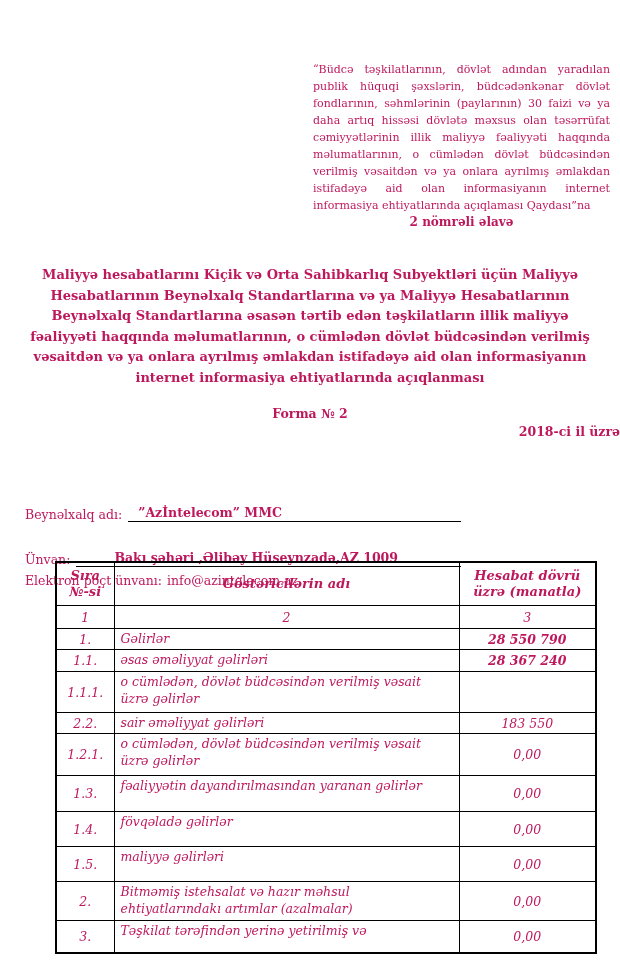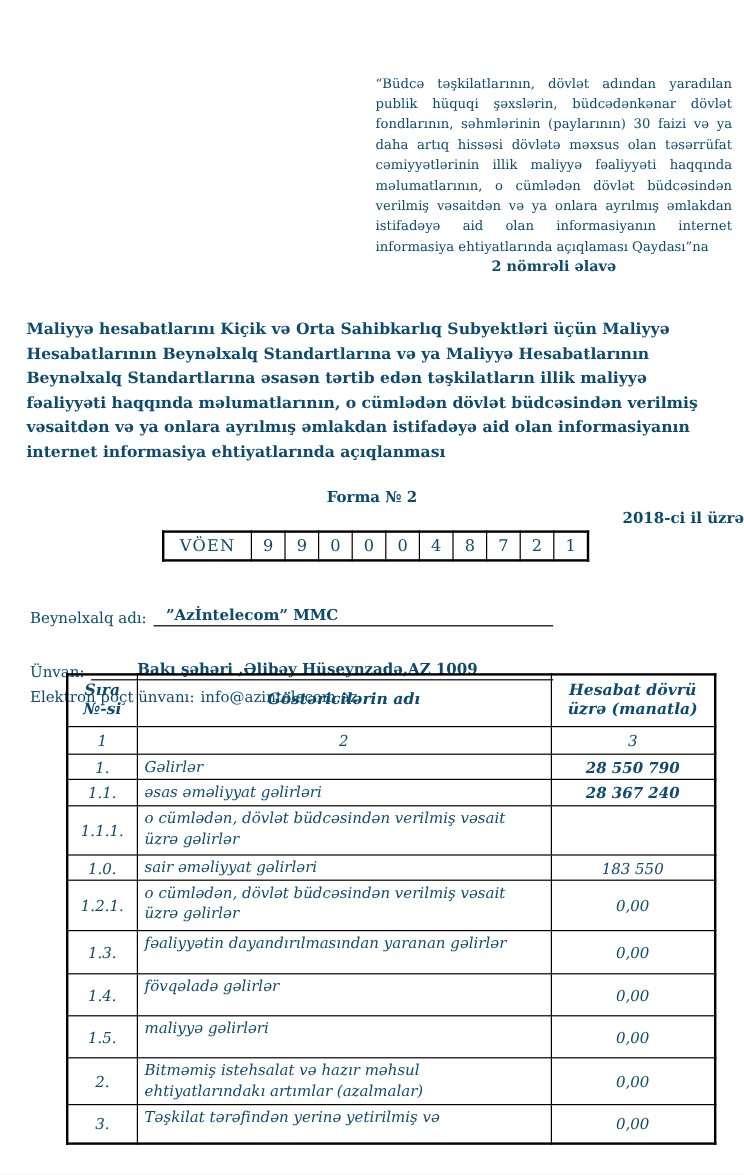--- a/index.html
+++ b/index.html
@@ -2,38 +2,38 @@
 <html lang="az"><head>
 <meta charset="utf-8">
 <style>
   html,body{margin:0;padding:0;background:#e8e8e8;}
   #page{
     position:relative;
     width:620px;height:979px;
     margin:0 auto;
     background:#ffffff;
     font-family:"DejaVu Serif","Liberation Serif",serif;
-    color:#0c4a6e;
+    color:#be185d;
     overflow:hidden;
   }
 
   
   #quote{
     position:absolute;left:313px;top:61px;width:297px;
     font-size:11px;line-height:17px;text-align:justify;
   }
   #attachment{
     position:absolute;left:313px;top:215px;width:297px;
     font-size:12px;font-weight:bold;text-align:center;
   }
 
   
   #title{
     position:absolute;left:22px;top:265px;width:576px;
-    font-size:13px;font-weight:bold;line-height:20.5px;
+    font-size:13px;font-weight:bold;text-align:center;line-height:20.5px;
   }
 
   
   #form-no{
     position:absolute;left:0;top:406px;width:620px;
     font-size:12.5px;font-weight:bold;text-align:center;
   }
   #form-year{
     position:absolute;left:0;top:424px;width:620px;
     font-size:12.5px;font-weight:bold;text-align:right;
@@ -96,37 +96,20 @@
 
   <div id="quote">“Büdcə təşkilatlarının, dövlət adından yaradılan publik hüquqi şəxslərin, büdcədənkənar dövlət fondlarının, səhmlərinin (paylarının) 30 faizi və ya daha artıq hissəsi dövlətə məxsus olan təsərrüfat cəmiyyətlərinin illik maliyyə fəaliyyəti haqqında məlumatlarının, o cümlədən dövlət büdcəsindən verilmiş vəsaitdən və ya onlara ayrılmış əmlakdan istifadəyə aid olan informasiyanın internet informasiya ehtiyatlarında açıqlaması Qaydası”na</div>
 
   <div id="attachment">2 nömrəli əlavə</div>
 
   <div id="title">Maliyyə hesabatlarını Kiçik və Orta Sahibkarlıq Subyektləri üçün Maliyyə Hesabatlarının Beynəlxalq Standartlarına və ya Maliyyə Hesabatlarının Beynəlxalq Standartlarına əsasən tərtib edən təşkilatların illik maliyyə fəaliyyəti haqqında məlumatlarının, o cümlədən dövlət büdcəsindən verilmiş vəsaitdən və ya onlara ayrılmış əmlakdan istifadəyə aid olan informasiyanın internet informasiya ehtiyatlarında açıqlanması</div>
 
   <div id="form-no">Forma № 2</div>
   <div id="form-year">2018-ci il üzrə</div>
 
-  <table id="voen-table">
-    <tbody>
-      <tr>
-        <td class="voen-label">VÖEN</td>
-      <td class="voen-digit">9</td>
-          <td class="voen-digit">9</td>
-          <td class="voen-digit">0</td>
-          <td class="voen-digit">0</td>
-          <td class="voen-digit">0</td>
-          <td class="voen-digit">4</td>
-          <td class="voen-digit">8</td>
-          <td class="voen-digit">7</td>
-          <td class="voen-digit">2</td>
-          <td class="voen-digit">1</td>
-        </tr>
-    </tbody>
-  </table>
 
   <div id="org">
     <div class="org-line">
       <span class="org-label">Beynəlxalq adı:</span>
       <span class="org-field">”Azİntelecom” MMC</span>
     </div>
     <div class="org-line">
       <span class="org-label">Ünvan:</span>
       <span class="org-field centered">Bakı şəhəri ,Əlibəy Hüseynzadə,AZ 1009</span>
     </div>
@@ -164,21 +147,21 @@
           <td class="no-cell">1.1.</td>
           <td class="name-cell">əsas əməliyyat gəlirləri</td>
           <td class="value-cell bold">28 367 240</td>
         </tr>
         <tr style="height: 41px;">
           <td class="no-cell">1.1.1.</td>
           <td class="name-cell">o cümlədən, dövlət büdcəsindən verilmiş vəsait üzrə gəlirlər</td>
           <td class="value-cell"></td>
         </tr>
         <tr style="height: 21px;">
-          <td class="no-cell">1.0.</td>
+          <td class="no-cell">2.2.</td>
           <td class="name-cell">sair əməliyyat gəlirləri</td>
           <td class="value-cell">183 550</td>
         </tr>
         <tr style="height: 42px;">
           <td class="no-cell">1.2.1.</td>
           <td class="name-cell">o cümlədən, dövlət büdcəsindən verilmiş vəsait üzrə gəlirlər</td>
           <td class="value-cell">0,00</td>
         </tr>
         <tr style="height: 36px;">
           <td class="no-cell">1.3.</td>

